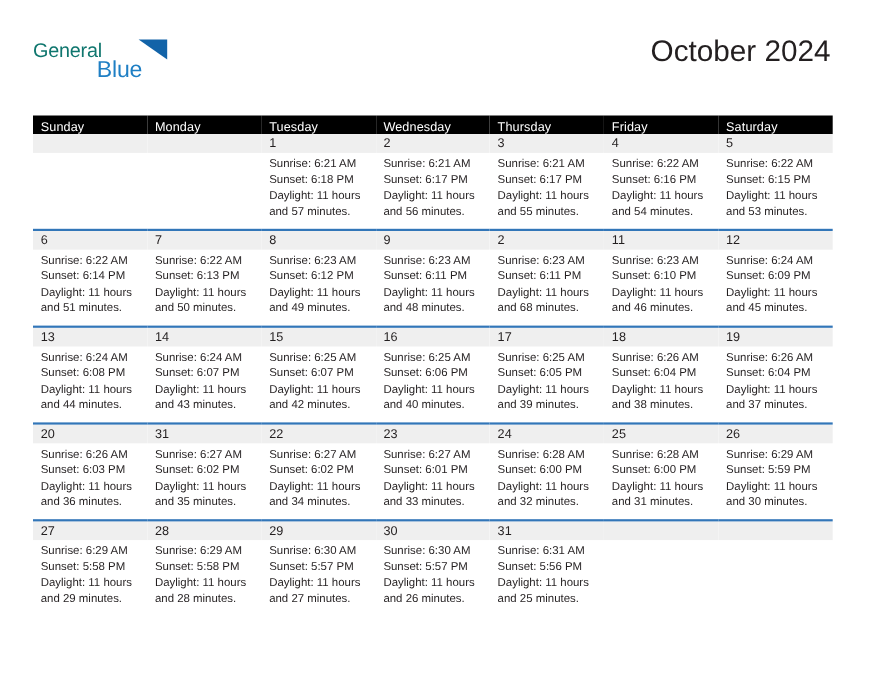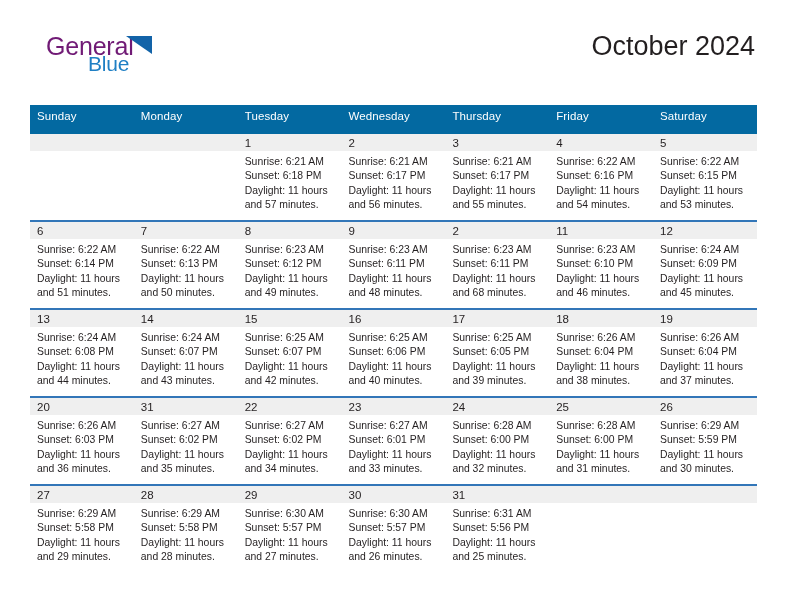--- a/index.html
+++ b/index.html
@@ -31,25 +31,25 @@
   }
   .brand {
     position: absolute;
     left: 0;
     top: 6px;
     width: 150px;
     height: 48px;
   }
   .brand-general {
     position: absolute;
-    left: 16px;
+    left: 0;
     top: 0;
-    font-size: 25px;
+    font-size: 18px;
     letter-spacing: -0.2px;
-    color: #701a75;
+    color: #0f766e;
     line-height: 24px;
     font-family: "Liberation Sans", sans-serif;
   }
   .brand-blue {
     position: absolute;
     left: 58px;
     top: 18px;
     font-size: 21px;
     letter-spacing: -0.2px;
     color: #1f7fc4;
@@ -93,26 +93,26 @@
     position: absolute;
     left: 30px;
     top: 105px;
     width: 727px;
     border-collapse: collapse;
     table-layout: fixed;
   }
   .calendar col { width: 103.857px; }
 
   .calendar thead th {
-    background: #0369a1;
+    background: #000000;
     color: #ffffff;
     font-size: 11.5px;
     font-weight: normal;
     text-align: left;
-    padding: 5px 0 12px 7px;
+    padding: 5px 0 0 7px;
     height: 11px;
     vertical-align: middle;
     letter-spacing: 0.1px;
   }
 
   .calendar tbody td {
     vertical-align: top;
     padding: 0;
     border-top: 2px solid #3276b8;
     height: 86px;

